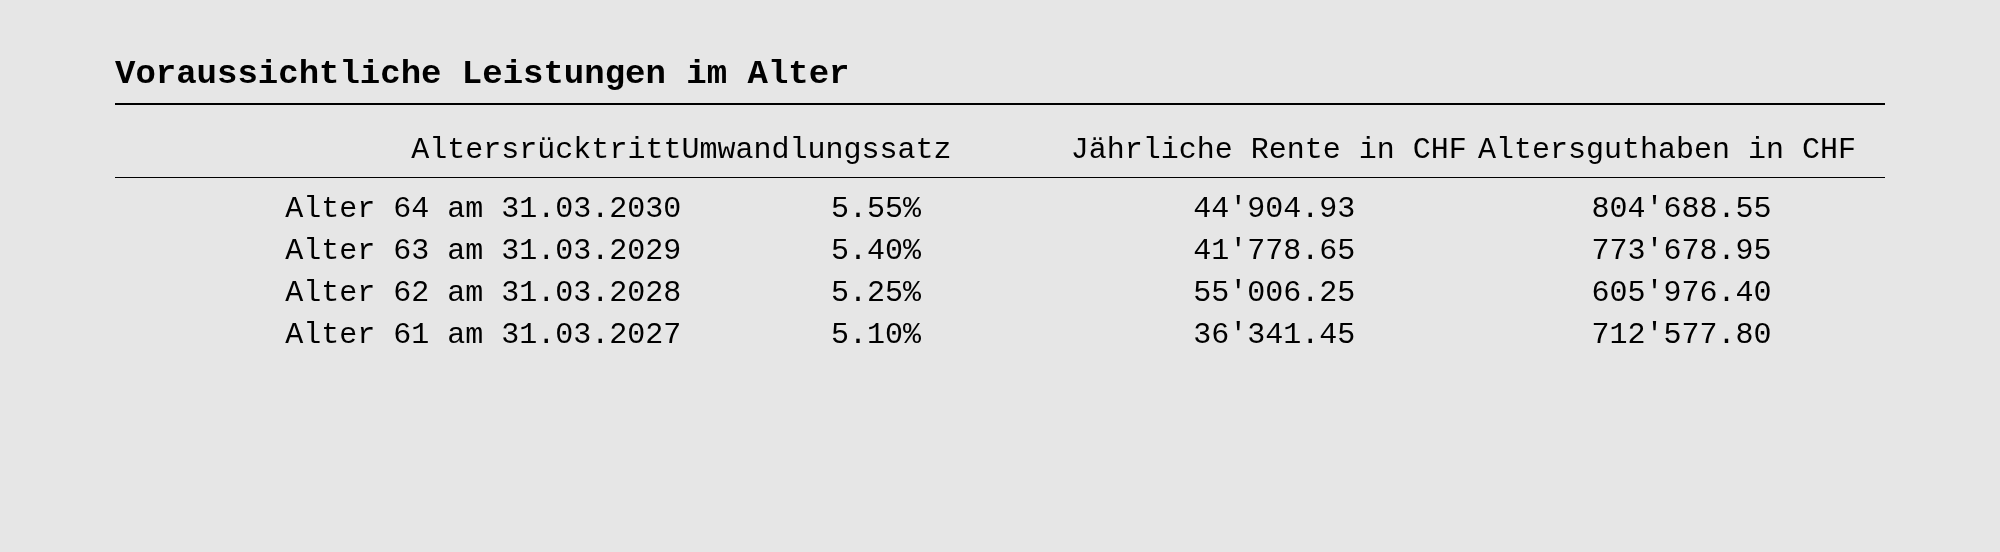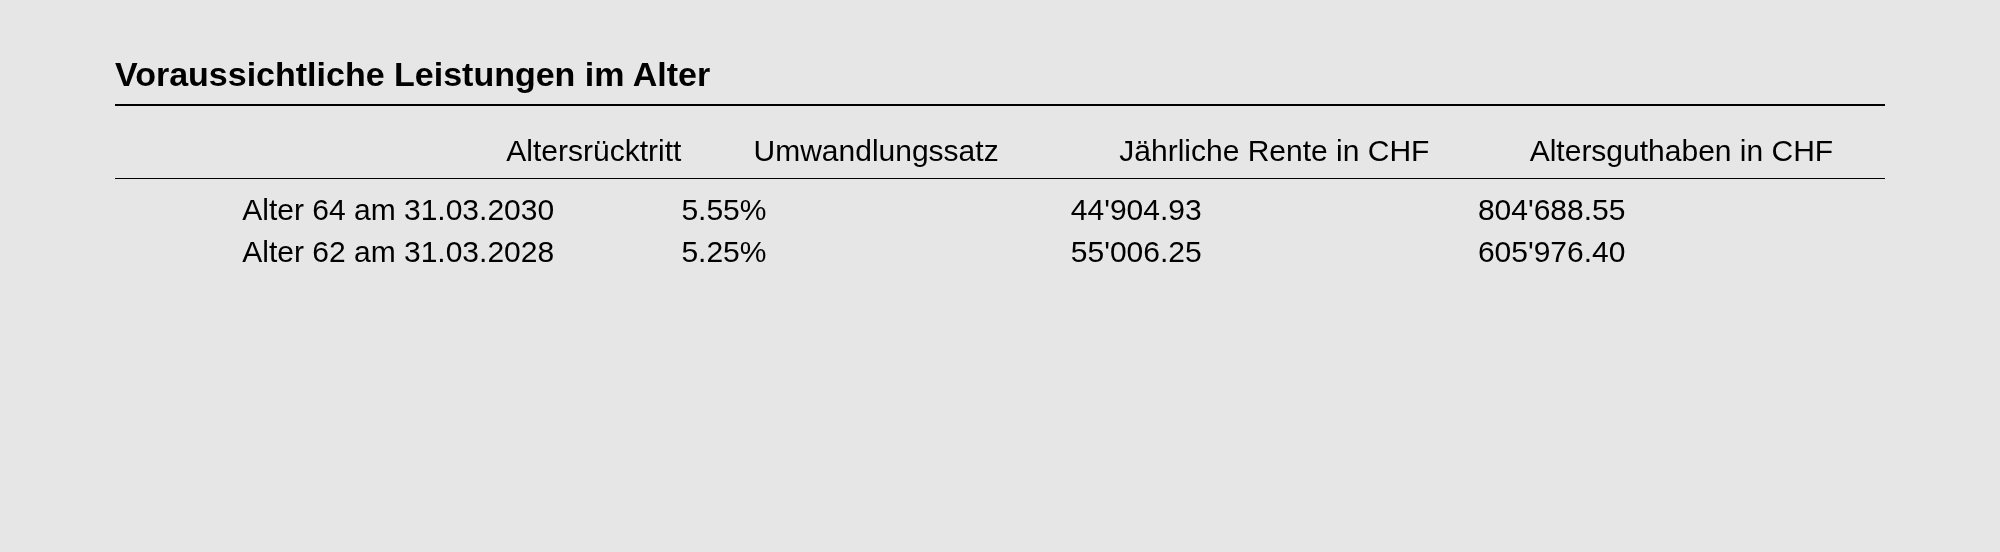--- a/index.html
+++ b/index.html
@@ -1,18 +1,19 @@
 <!DOCTYPE html>
 <html><head>
   <meta charset="utf-8">
   <style>
     * {
       margin: 0;
       padding: 0;
       box-sizing: border-box;
+      font-family: Liberation Mono, monospace;
     }
     body {
       background: #e6e6e6;
       font-family: Arial, Helvetica, sans-serif;
       width: 2000px;
       height: 552px;
       padding: 55px 115px;
       color: #000;
     }
     .container {
@@ -25,38 +26,38 @@
       border-bottom: 2px solid #000;
       margin-bottom: 28px;
     }
     .table {
       width: 100%;
       border-collapse: collapse;
     }
     .table thead th {
       font-size: 30px;
       font-weight: normal;
-      text-align: center;
+      text-align: left;
       padding-bottom: 10px;
       border-bottom: 1.5px solid #000;
     }
     .table thead th:first-child {
       text-align: right;
     }
     .table tbody tr:first-child td {
       padding-top: 14px;
     }
     .table tbody td {
       font-size: 30px;
-      text-align: left;
+      text-align: center;
       padding: 4px 0;
       vertical-align: top;
     }
     .table tbody td:first-child {
-      text-align: center;
+      text-align: right;
     }
     .col-1 { width: 32%; }
     .col-2 { width: 22%; }
     .col-3 { width: 23%; }
     .col-4 { width: 23%; }
   </style>
 </head>
 <body>
 
 <div class="container">
@@ -71,20 +72,32 @@
       </tr>
     </thead>
     <tbody>
       <tr>
         <td>Alter 64 am 31.03.2030</td>
         <td>5.55%</td>
         <td>44'904.93</td>
         <td>804'688.55</td>
       </tr>
       <tr>
+        <td>Alter 63 am 31.03.2029</td>
+        <td>5.40%</td>
+        <td>41'778.65</td>
+        <td>773'678.95</td>
+      </tr>
+      <tr>
         <td>Alter 62 am 31.03.2028</td>
         <td>5.25%</td>
         <td>55'006.25</td>
         <td>605'976.40</td>
+      </tr>
+      <tr>
+        <td>Alter 61 am 31.03.2027</td>
+        <td>5.10%</td>
+        <td>36'341.45</td>
+        <td>712'577.80</td>
       </tr>
     </tbody>
   </table>
 </div>
 
 </body></html>

